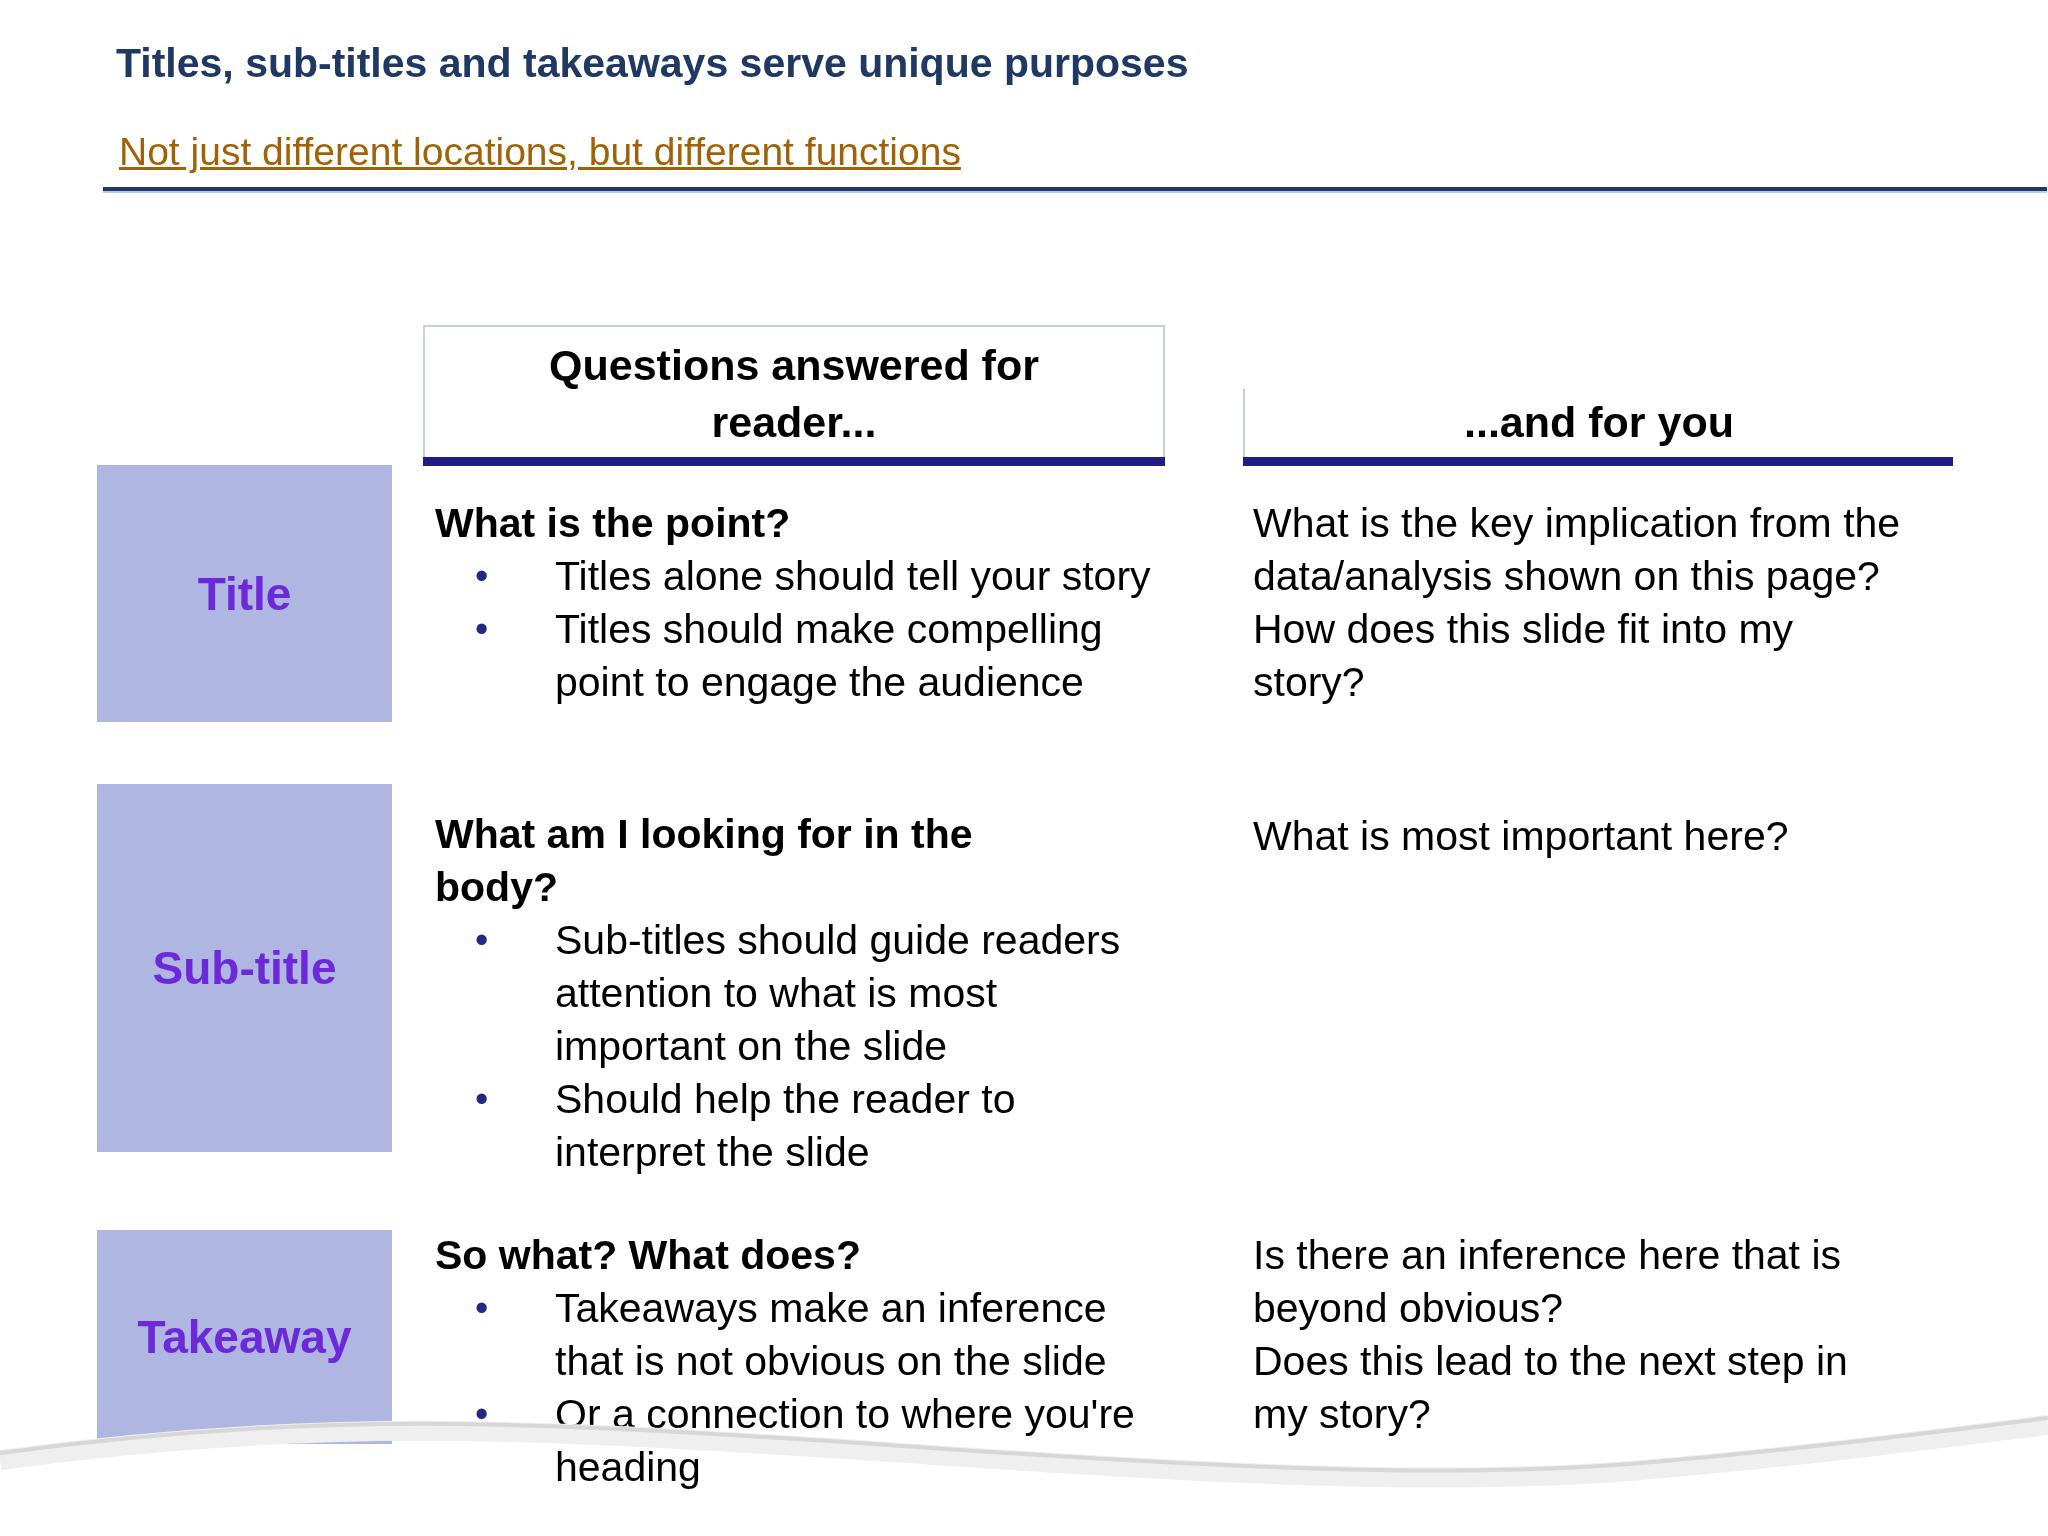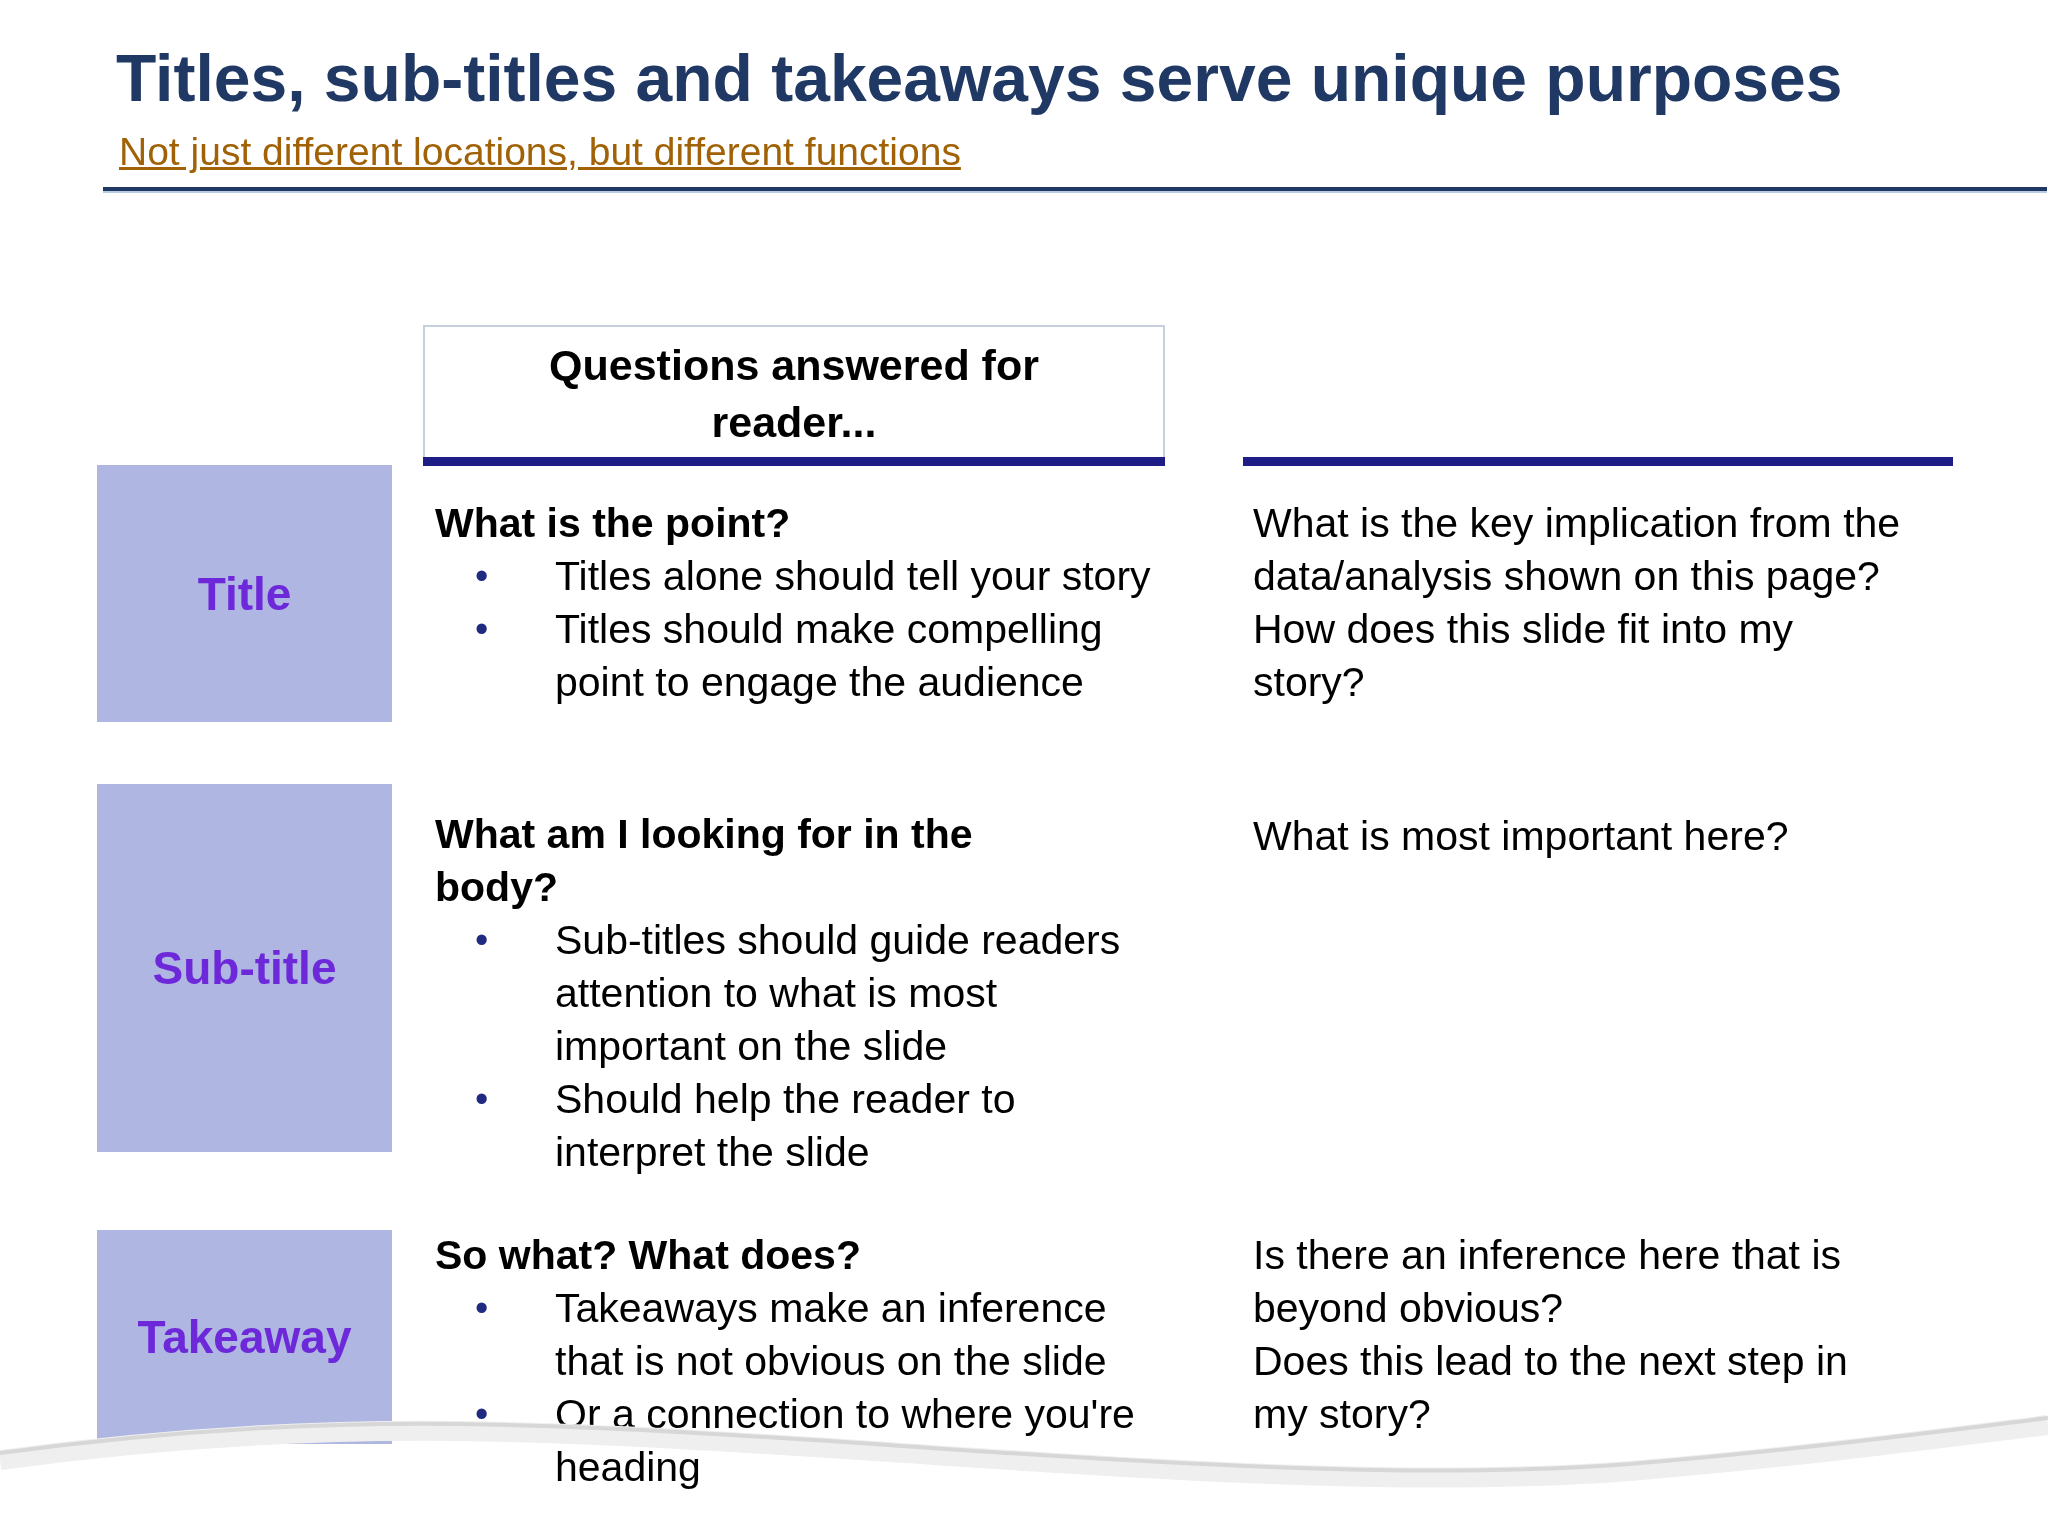--- a/index.html
+++ b/index.html
@@ -9,21 +9,21 @@
     width: 2048px;
     height: 1536px;
     background: #ffffff;
     overflow: hidden;
     font-family: "Liberation Sans", sans-serif;
     color: #000000;
   }
   .slide-title {
     position: absolute;
     left: 116px; top: 40px;
-    font-size: 66px;
+    font-size: 41px;
     font-weight: 700;
     color: #1f3864;
     white-space: nowrap;
   }
   .slide-subtitle {
     position: absolute;
     left: 119px; top: 130px;
     font-size: 39px;
     font-weight: 400;
     color: #a16207;
@@ -140,20 +140,21 @@
 <div class="slide">
 
   <div class="slide-title">Titles, sub-titles and takeaways serve unique purposes</div>
   <div class="slide-subtitle">Not just different locations, but different functions</div>
   <div class="title-rule"></div>
   <div class="title-rule-shadow"></div>
 
   <div class="col-header-reader">Questions answered for
 reader...</div>
   <div class="col-underline-reader"></div>
+  <div class="col-header-you">...and for you</div>
   <div class="col-underline-you"></div>
 
   <div class="rowbox rowbox-title">Title</div>
   <div class="rowbox rowbox-takeaway">Takeaway</div>
   <div class="rowbox rowbox-subtitle">Sub-title</div>
 
   <div class="cell cell-reader-1">
     <div class="cell-heading">What is the point?</div>
     <div class="bullet">
       <span class="dot">•</span>

